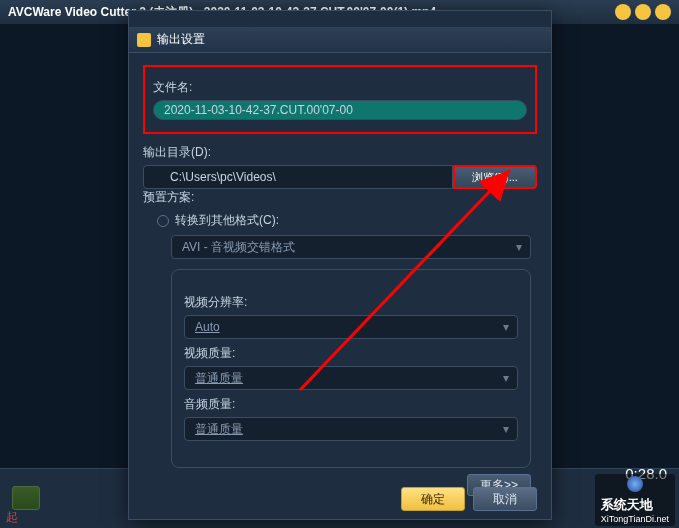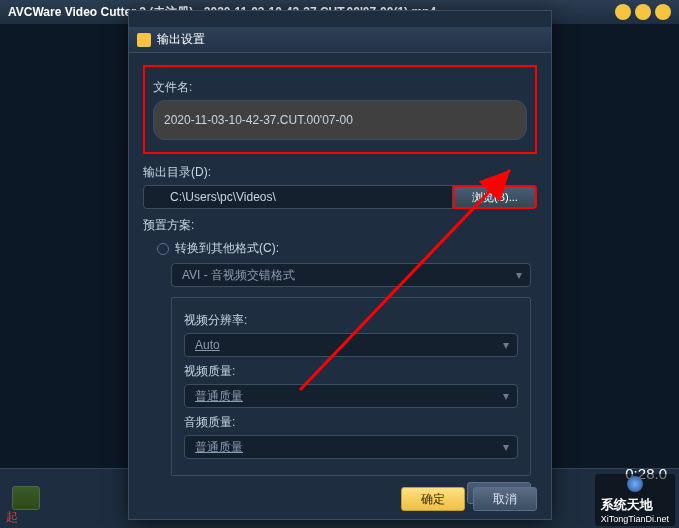--- a/index.html
+++ b/index.html
@@ -18,34 +18,34 @@
 .folder-btn { position: absolute; left: 12px; bottom: 18px; width: 28px; height: 24px; background: linear-gradient(#3a5a2a, #2a4a1a); border: 1px solid #4a6a3a; border-radius: 3px; }
 .time-display { position: absolute; right: 12px; bottom: 46px; color: #fff; font-size: 15px; }
 
 .dialog { position: absolute; left: 128px; top: 10px; width: 424px; height: 510px; background: #1e2e40; border: 1px solid #3a4d62; box-shadow: 0 4px 20px rgba(0,0,0,0.6); }
 .dlg-titlebar { height: 26px; background: linear-gradient(#2e4056, #223348); display: flex; align-items: center; padding: 0 8px; color: #fff; font-size: 12px; border-bottom: 1px solid #3a4d62; margin-top: 16px; }
 .dlg-icon { width: 14px; height: 14px; background: #f5c542; margin-right: 6px; border-radius: 2px; }
 .dlg-body { padding: 12px 14px 10px 14px; color: #c8d4e2; font-size: 12px; }
 
 .highlight-box { border: 2px solid #ff0000; padding: 12px 8px; margin-bottom: 10px; }
 .lbl { color: #c8d4e2; font-size: 12px; margin-bottom: 4px; display: block; }
-.text-input { width: 100%; height: 40px; background: #404040; border: 1px solid #3a4d62; border-radius: 12px; padding: 0 10px; color: #c8d4e2; font-size: 12px; outline: none; }
+.text-input { width: 100%; height: 20px; background: #0f766e; border: 1px solid #3a4d62; border-radius: 12px; padding: 0 10px; color: #c8d4e2; font-size: 12px; outline: none; }
 
 .row-dir { display: flex; gap: 0; margin-top: 4px; }
 .dir-input { flex: 1; height: 24px; background: #14202e; border: 1px solid #3a4d62; border-radius: 4px 0 0 4px; padding: 0 26px; color: #c8d4e2; font-size: 12px; outline: none; }
 .browse-btn { width: 84px; height: 24px; background: linear-gradient(#4a5d74, #344658); border: 2px solid #ff0000; color: #fff; font-size: 11px; cursor: pointer; border-radius: 0 4px 4px 0; }
 
-.section { margin-top: 8px; }
+.section { margin-top: 0; }
 .radio-row { display: flex; align-items: center; margin: 6px 0 6px 14px; }
 .radio { width: 12px; height: 12px; border-radius: 50%; border: 1px solid #5a7090; margin-right: 6px; position: relative; }
 .radio.checked::after { content: ''; position: absolute; top: 2px; left: 2px; width: 6px; height: 6px; border-radius: 50%; background: #6fa8ff; }
 .select-box { width: 360px; height: 24px; background: #14202e; border: 1px solid #3a4d62; border-radius: 4px; padding: 0 10px; margin: 4px 0 0 28px; color: #8a9ab0; font-size: 12px; display: flex; align-items: center; position: relative; }
 .select-box::after { content: '▾'; position: absolute; right: 8px; color: #6a7a90; }
 
-.inner-panel { border: 1px solid #3a4d62; border-radius: 2px; padding: 10px 12px; margin: 10px 0 0 28px; width: 360px; }
+.inner-panel { border: 1px solid #3a4d62; border-radius: 8px; padding: 20px 12px; margin: 10px 0 0 28px; width: 360px; }
 .inner-panel .lbl { margin-top: 4px; }
 .quality-select { width: 100%; height: 24px; background: #14202e; border: 1px solid #3a4d62; border-radius: 4px; padding: 0 10px; color: #8a9ab0; font-size: 12px; display: flex; align-items: center; margin-bottom: 6px; position: relative; text-decoration: underline; }
 .quality-select::after { content: '▾'; position: absolute; right: 8px; color: #6a7a90; }
 
 .more-row { text-align: right; margin-top: 6px; margin-left: 28px; width: 360px; }
 .more-btn { height: 22px; padding: 0 12px; background: linear-gradient(#4a5d74, #344658); border: 1px solid #5a7090; color: #dde6f0; font-size: 12px; border-radius: 3px; cursor: pointer; }
 
 .dlg-footer { position: absolute; bottom: 8px; right: 14px; display: flex; gap: 8px; justify-content: center; }
 .dlg-btn { width: 64px; height: 24px; font-size: 12px; border-radius: 3px; cursor: pointer; border: 1px solid #888; }
 .dlg-btn.ok { background: linear-gradient(#ffe082, #f0c040); color: #3a2a00; border-color: #c0a030; }

